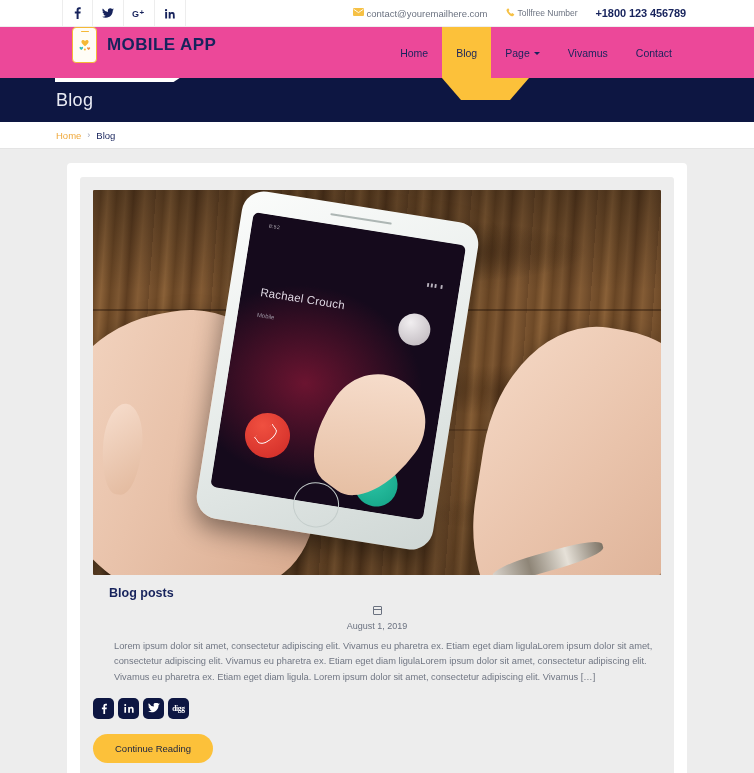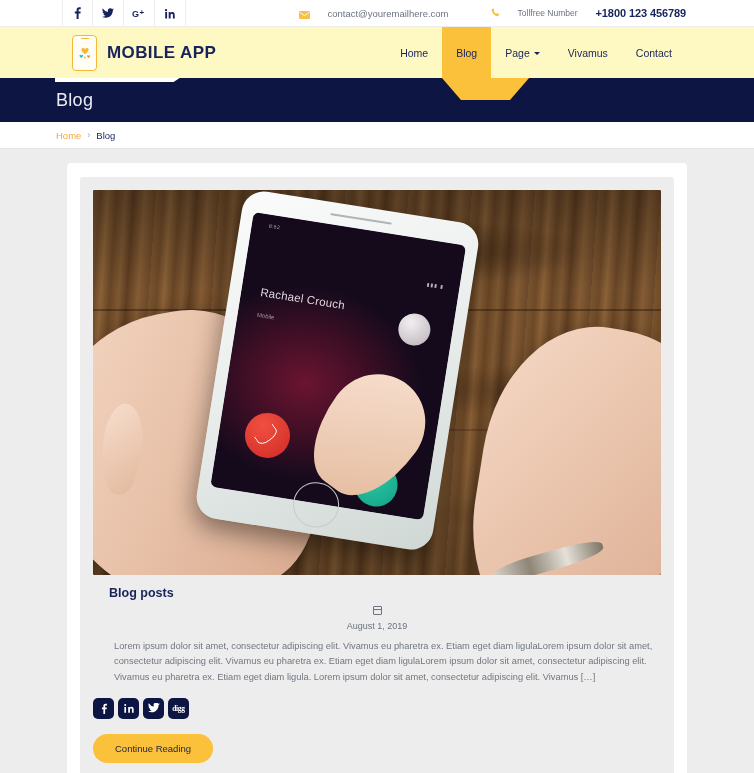--- a/index.html
+++ b/index.html
@@ -41,41 +41,40 @@
 
   .topbar-right {
     margin-left: auto;
     margin-right: 68px;
     display: flex;
     align-items: center;
     gap: 18px;
   }
   .tb-contact {
     display: flex;
-    align-items: flex-end;
-    gap: 17px;
+    align-items: flex-start;
+    gap: 2px;
     font-size: 9.5px;
     color: #6b7280;
-    margin-left: 24px;
   }
   .tb-contact .ic { display: flex; align-items: center; }
   .tb-phone {
     font-size: 11px;
     font-weight: bold;
     color: #17235c;
     letter-spacing: -0.1px;
   }
   .tb-phonelabel { font-size: 8.5px; color: #6b7280; }
 
   
   .header {
     height: 51px;
-    background: #fef9c3;
-    display: flex;
-    align-items: center;
+    background: #ec4899;
+    display: flex;
+    align-items: flex-start;
     position: relative;
     z-index: 5;
   }
   .logo-wrap {
     display: flex;
     align-items: center;
     gap: 10px;
     margin-left: 72px;
     cursor: pointer;
   }

